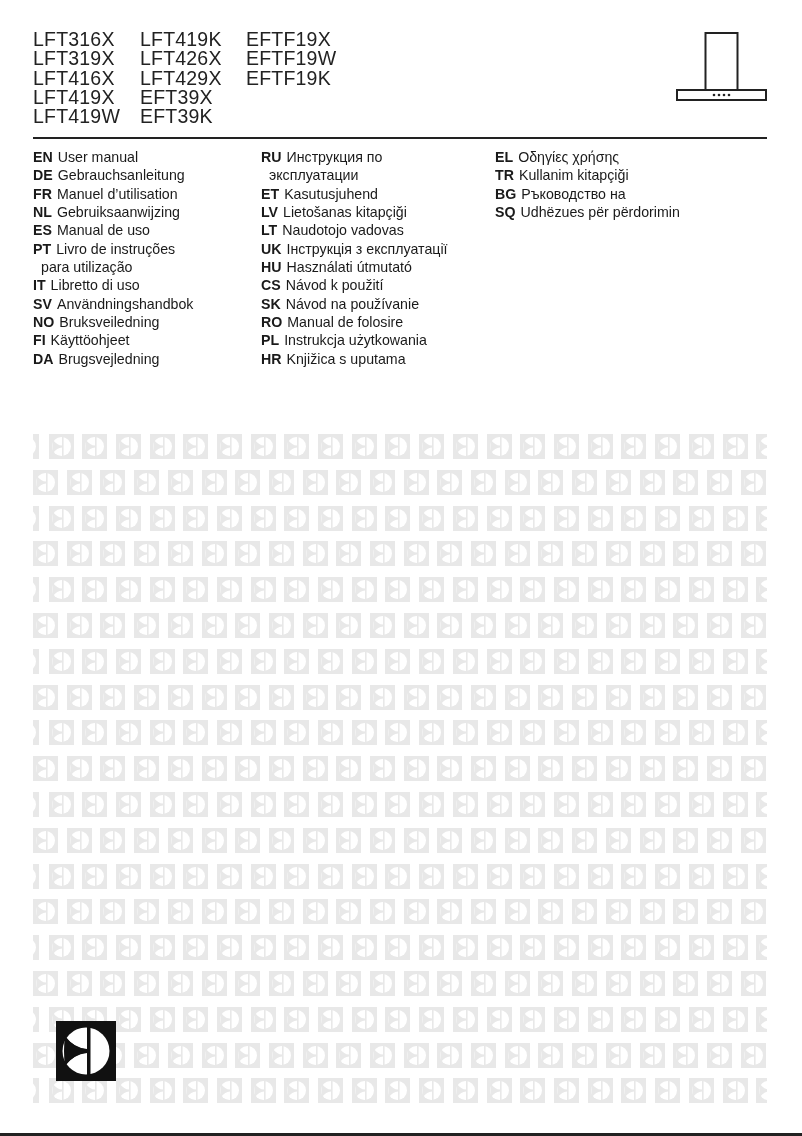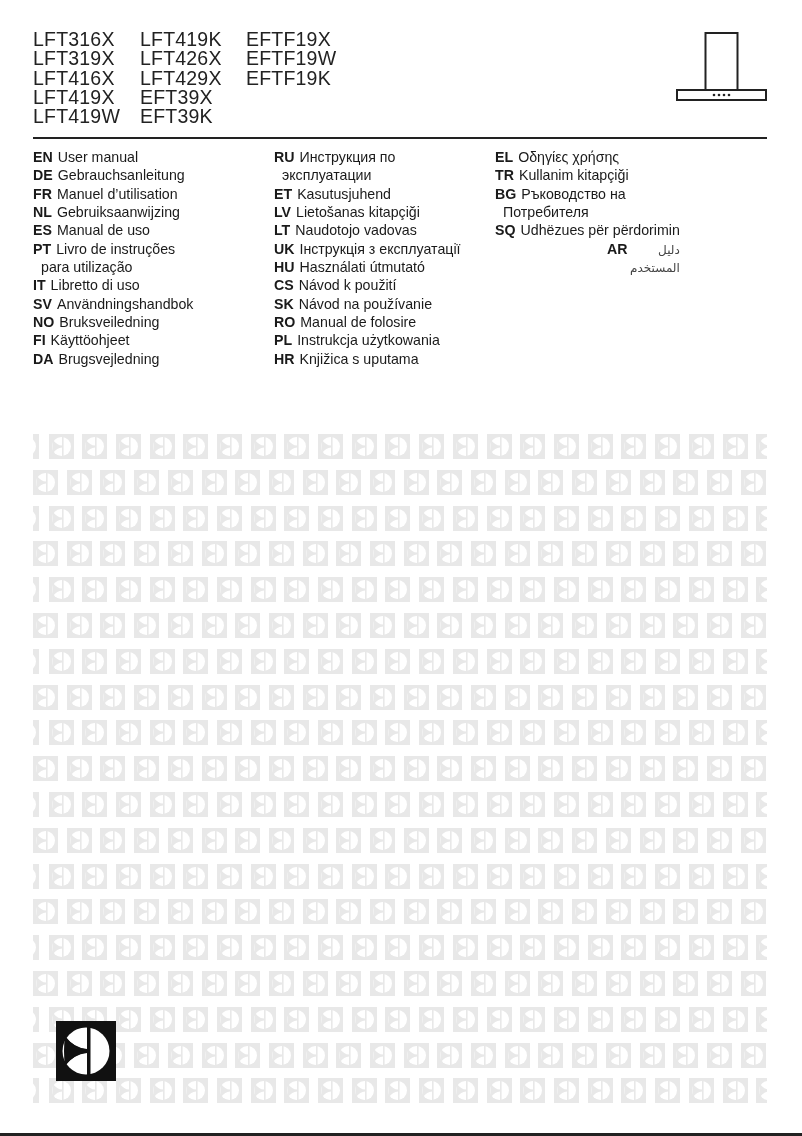--- a/index.html
+++ b/index.html
@@ -7,21 +7,21 @@
          font-family: "Liberation Sans", "DejaVu Sans", sans-serif; color: #1a1a1a; }
   .models { position: absolute; top: 30px; left: 33px; display: flex; }
   .model-col { display: flex; flex-direction: column; margin-right: 0; }
   .model-col:nth-child(1) { width: 107px; }
   .model-col:nth-child(2) { width: 106px; }
   .model { font-size: 19.5px; line-height: 19.3px; letter-spacing: 0.2px; color: #222; }
   .hood { position: absolute; left: 676px; top: 32px; width: 91px; height: 70px; }
   .separator { position: absolute; left: 33px; top: 137px; width: 734px; height: 2px; background: #222; }
   .lang-col { position: absolute; top: 148px; font-size: 14.2px; line-height: 18.35px; color: #1a1a1a; }
   .lang-col.c1 { left: 33px; }
-  .lang-col.c2 { left: 261px; margin-left: 13px; }
+  .lang-col.c2 { left: 261px; }
   .lang-col.c3 { left: 495px; }
   .lang-row { white-space: nowrap; }
   .code { font-weight: bold; margin-right: 5px; }
   .cont { padding-left: 8px; }
   .ar-row { padding-left: 112px; position: relative; height: 18px; }
   .ar-code { font-weight: bold; position: relative; z-index: 2; }
   .ar-text { position: absolute; left: 126px; top: 1px; font-size: 12px; color: #444; direction: rtl; z-index: 1; }
   .pattern { position: absolute; left: 0; top: 0; width: 802px; height: 1136px; }
   .tile { position: absolute; width: 25px; height: 25px; background: #e8e8e8; overflow: hidden; }
   .tile svg { position: absolute; left: 0; top: 0; }
@@ -3114,26 +3114,21 @@
   <div class="lang-row"><span class="code">SK</span><span>Návod na používanie</span></div>
   <div class="lang-row"><span class="code">RO</span><span>Manual de folosire</span></div>
   <div class="lang-row"><span class="code">PL</span><span>Instrukcja użytkowania</span></div>
   <div class="lang-row"><span class="code">HR</span><span>Knjižica s uputama</span></div>
 </div>
 
 <div class="lang-col c3">
   <div class="lang-row"><span class="code">EL</span><span>Οδηγίες χρήσης</span></div>
   <div class="lang-row"><span class="code">TR</span><span>Kullanim kitapçiği</span></div>
   <div class="lang-row"><span class="code">BG</span><span>Ръководство на</span></div>
-  <div class="lang-row cont">Потребителя</div>
   <div class="lang-row"><span class="code">SQ</span><span>Udhëzues për përdorimin</span></div>
-  <div class="ar-row">
-    <span class="ar-code">AR</span>
-    <span class="ar-text">دليل المستخدم</span>
-  </div>
 </div>
 
 <div class="brand">
   <div class="brand-mark">
     <svg width="60" height="60" viewBox="0 0 60 60">
       <rect width="60" height="60" fill="#111"></rect>
       <circle cx="30" cy="30" r="23.5" fill="#fff"></circle>
       <rect x="31" y="6" width="3.5" height="48" fill="#111"></rect>
       <path d="M31 28 L31 32 Q18 33 7 46 L7 44 Q14 31 10 30 Q14 29 7 16 L7 14 Q18 27 31 28 Z" fill="#111"></path>
       <path d="M31 28.5 Q19 28 9 15 Q8 22 8 30 Q8 38 9 45 Q19 32 31 31.5 Z" fill="#111"></path>

